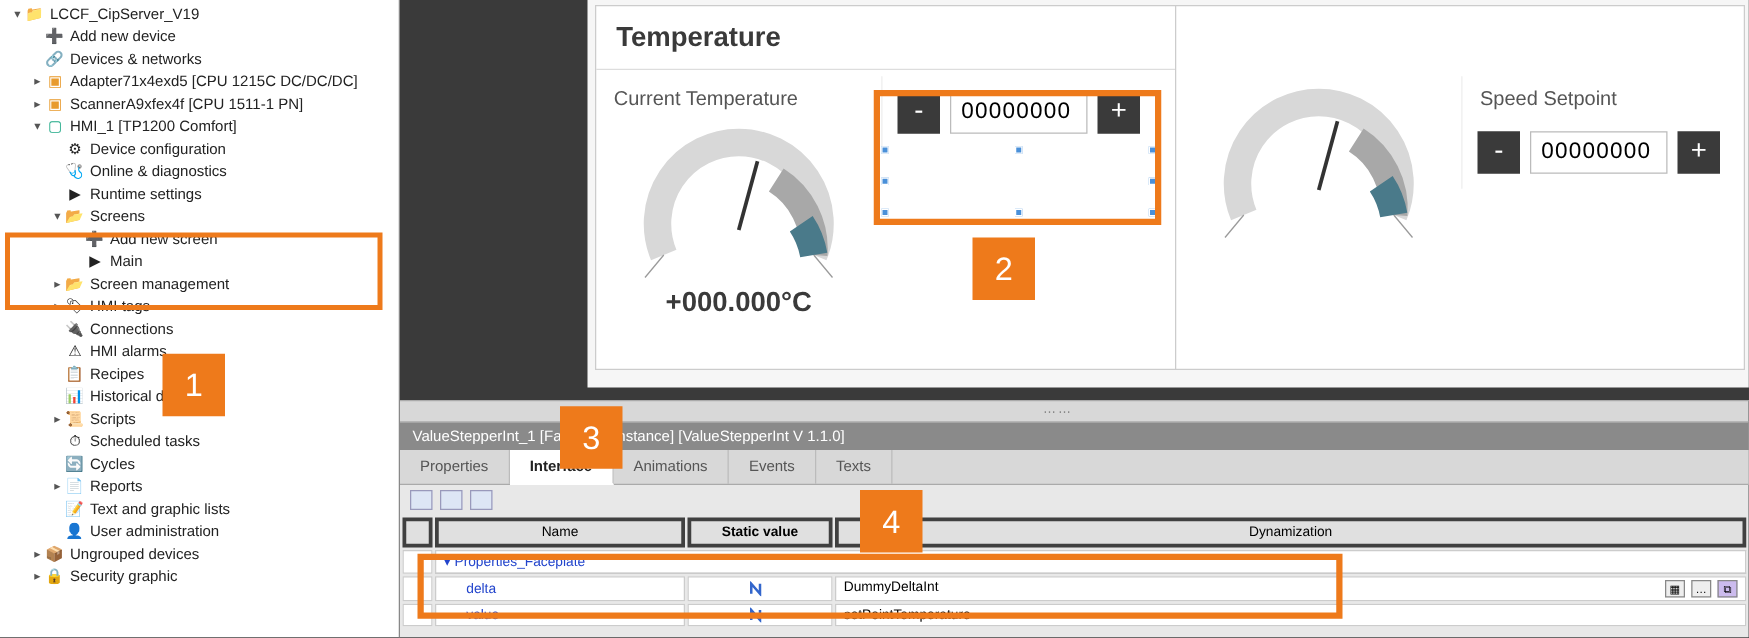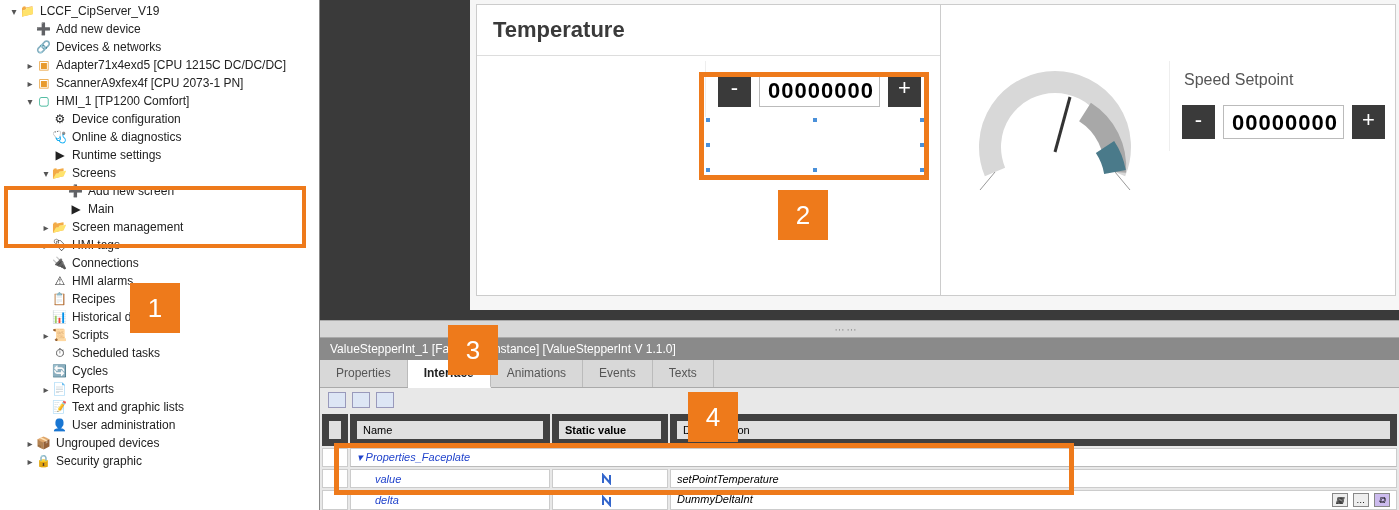--- a/index.html
+++ b/index.html
@@ -27,21 +27,21 @@
 .panel-title { font-size: 22px; font-weight: 600; color: #3a3a3a; padding: 12px 16px; border-bottom: 1px solid #ddd; }
 .panel-col-title { font-size: 16px; color: #555; padding: 10px 14px 4px; }
 .panel-col { position: absolute; border-left: 1px solid #eee; }
 
 .gauge { width: 170px; height: 130px; margin: 6px auto 0; position: relative; }
 .gauge svg { width: 100%; height: 100%; }
 .gauge-val { text-align: center; font-size: 22px; font-weight: 600; color: #3a3a3a; }
 
 .stepper { display: flex; align-items: center; gap: 8px; padding: 12px; }
 .st-btn { width: 34px; height: 34px; background: #3a3a3a; color: #fff; font-size: 22px; line-height: 30px; text-align: center; cursor: pointer; }
-.st-val { height: 34px; border: 1px solid #bbb; padding: 4px 8px; font-size: 22px; letter-spacing: 1px; background: #fff; min-width: 110px; text-align: left; font-weight: bold; }
+.st-val { height: 34px; border: 1px solid #bbb; padding: 4px 8px; font-size: 18px; letter-spacing: 1px; background: #fff; min-width: 110px; text-align: left; }
 
 .sel-handles { position: absolute; pointer-events: none; }
 .sel-handles .h { width: 6px; height: 6px; background: #4a90d9; border: 1px solid #fff; position: absolute; }
 
 .hl2 { position: absolute; border: 5px solid #ee7a1b; z-index: 6; pointer-events: none; }
 .callout { position: absolute; width: 50px; height: 50px; background: #ee7a1b; color: #fff; font-size: 26px; display: flex; align-items: center; justify-content: center; z-index: 10; }
 
 
 .splitter { position: absolute; left: 320px; top: 320px; width: 1079px; height: 18px; background: #d8d8d8; border-top: 1px solid #aaa; border-bottom: 1px solid #aaa; }
 .splitter .grip { position:absolute; left:50%; top:5px; width:50px; height:8px; transform:translateX(-50%); }
@@ -49,22 +49,22 @@
 
 
 .prop-pane { position: absolute; left: 320px; top: 338px; width: 1079px; height: 172px; background: #e8e8e8; }
 .prop-title { background: #8a8a8a; color: #fff; padding: 4px 10px; font-size: 12px; }
 .tabbar { display: flex; background: #d8d8d8; border-bottom: 1px solid #aaa; }
 .tab { padding: 6px 16px; border-right: 1px solid #bbb; color: #555; cursor: pointer; }
 .tab.active { background: #fff; font-weight: 600; color: #222; border-bottom: 2px solid #fff; margin-bottom: -1px; }
 .toolbar2 { padding: 4px 8px; display:flex; gap:6px; }
 .toolbar2 .tb { width:18px; height:16px; border:1px solid #99b; background:#dde6f5; }
 .grid { width: 100%; }
-.grid th { text-align: left; font-weight: normal; background: #e0e0e0; border: 7px solid #404040; padding: 3px 6px; font-size: 11px; }
-.grid td { border: 1px solid #ccc; padding: 2px 6px; font-size: 11px; background: #fff; font-style: italic; }
+.grid th { text-align: center; font-weight: normal; background: #e0e0e0; border: 3px solid #404040; padding: 3px 6px; font-size: 11px; }
+.grid td { border: 1px solid #ccc; padding: 2px 6px; font-size: 11px; background: #fff; }
 .grid .pname { color: #2244cc; }
 .grid .picon { width: 22px; text-align:center; }
 .grid .picon svg { vertical-align: middle; }
 .hl4 { position: absolute; border: 5px solid #ee7a1b; z-index: 6; pointer-events: none; }
 
 .mini-btn { display:inline-block; width:16px; height:14px; border:1px solid #888; background:#eee; margin-left:2px; font-size:9px; line-height:12px; text-align:center; vertical-align:middle; }
 </style>
 </head>
 <body>
 
@@ -86,21 +86,21 @@
         <span>Devices &amp; networks</span>
       </div>
     <div class="tree-row l1">
         <span class="caret">▸</span>
         <span class="icon" style="color:#e89b2e;">▣</span>
         <span>Adapter71x4exd5 [CPU 1215C DC/DC/DC]</span>
       </div>
     <div class="tree-row l1">
         <span class="caret">▸</span>
         <span class="icon" style="color:#e89b2e;">▣</span>
-        <span>ScannerA9xfex4f [CPU 2073-1 PN]</span>
+        <span>ScannerA9xfex4f [CPU 1511-1 PN]</span>
       </div>
     <div class="tree-row l1">
         <span class="caret">▾</span>
         <span class="icon" style="color:#2a8;">▢</span>
         <span>HMI_1 [TP1200 Comfort]</span>
       </div>
     <div class="tree-row l2">
         <span class="caret"></span>
         <span class="icon">⚙</span>
         <span>Device configuration</span>
@@ -202,20 +202,34 @@
       </div>
   </div>
   <div class="hl1"></div>
 </div>
 
 <div class="canvas-bg">
   <div class="hmi-bg">
 
     <div class="panel" style="left:6px; top:4px; width:544px; height:292px;">
       <div class="panel-title">Temperature</div>
+      <div style="position:absolute; left:0; top:56px; width:228px;">
+        <div class="panel-col-title">Current Temperature</div>
+        <div class="gauge">
+          <svg viewBox="0 0 170 120">
+              <path d="M25 100 A65 65 0 1 1 145 100" fill="none" stroke="#d8d8d8" stroke-width="22"></path>
+              <path d="M115 40 A65 65 0 0 1 145 100" fill="none" stroke="#a8a8a8" stroke-width="22"></path>
+              <path d="M135 75 A65 65 0 0 1 145 100" fill="none" stroke="#4a7a8a" stroke-width="22"></path>
+              <line x1="85" y1="80" x2="100" y2="25" stroke="#333" stroke-width="3"></line>
+              <line x1="25" y1="100" x2="10" y2="118" stroke="#999"></line>
+              <line x1="145" y1="100" x2="160" y2="118" stroke="#999"></line>
+            </svg>
+        </div>
+        <div class="gauge-val">+000.000°C</div>
+      </div>
       <div class="panel-col" style="left:228px; top:56px; width:228px;">
         <div class="stepper">
           <div class="st-btn">-</div>
           <div class="st-val">00000000</div>
           <div class="st-btn">+</div>
         </div>
       </div>
     </div>
 
     <div class="panel" style="left:470px; top:4px; width:456px; height:292px;">
@@ -278,43 +292,43 @@
     <tbody>
         <tr>
       <th style="width:24px;"></th>
       <th style="width:200px;">Name</th>
       <th style="width:116px;font-weight:bold;">Static value</th>
       <th>Dynamization</th>
     </tr>
     <tr>
       <td></td>
           <td colspan="3" style="color:#2244cc; border-bottom:1px solid #bbb;">▾ <span>Properties_Faceplate</span></td>
-    </tr>
-    <tr>
-      <td></td>
-      <td class="pname" style="padding-left:24px;">value</td>
-      <td class="picon"><svg width="16" height="12">
-              <path d="M1 10 L1 2 L8 10 L8 2" stroke="#36c" fill="none" stroke-width="2"></path>
-            </svg></td>
-      <td>setPointTemperature</td>
     </tr>
     <tr>
       <td></td>
       <td class="pname" style="padding-left:24px;">delta</td>
       <td class="picon"><svg width="16" height="12">
               <path d="M1 10 L1 2 L8 10 L8 2" stroke="#36c" fill="none" stroke-width="2"></path>
             </svg></td>
       <td><span>DummyDeltaInt</span>
         <span style="float:right;">
           <span class="mini-btn">▦</span>
           <span class="mini-btn">…</span>
           <span class="mini-btn" style="background:#cbe;">⧉</span>
         </span>
       </td>
     </tr>
+    <tr>
+      <td></td>
+      <td class="pname" style="padding-left:24px;">value</td>
+      <td class="picon"><svg width="16" height="12">
+              <path d="M1 10 L1 2 L8 10 L8 2" stroke="#36c" fill="none" stroke-width="2"></path>
+            </svg></td>
+      <td>setPointTemperature</td>
+    </tr>
   </tbody>
     </table>
   <div class="hl4" style="left:14px; top:105px; width:740px; height:52px;"></div>
 </div>
 
 <div class="callout" style="left:130px; top:283px;">1</div>
 <div class="callout" style="left:778px; top:190px;">2</div>
 <div class="callout" style="left:448px; top:325px;">3</div>
 <div class="callout" style="left:688px; top:392px;">4</div>
 

